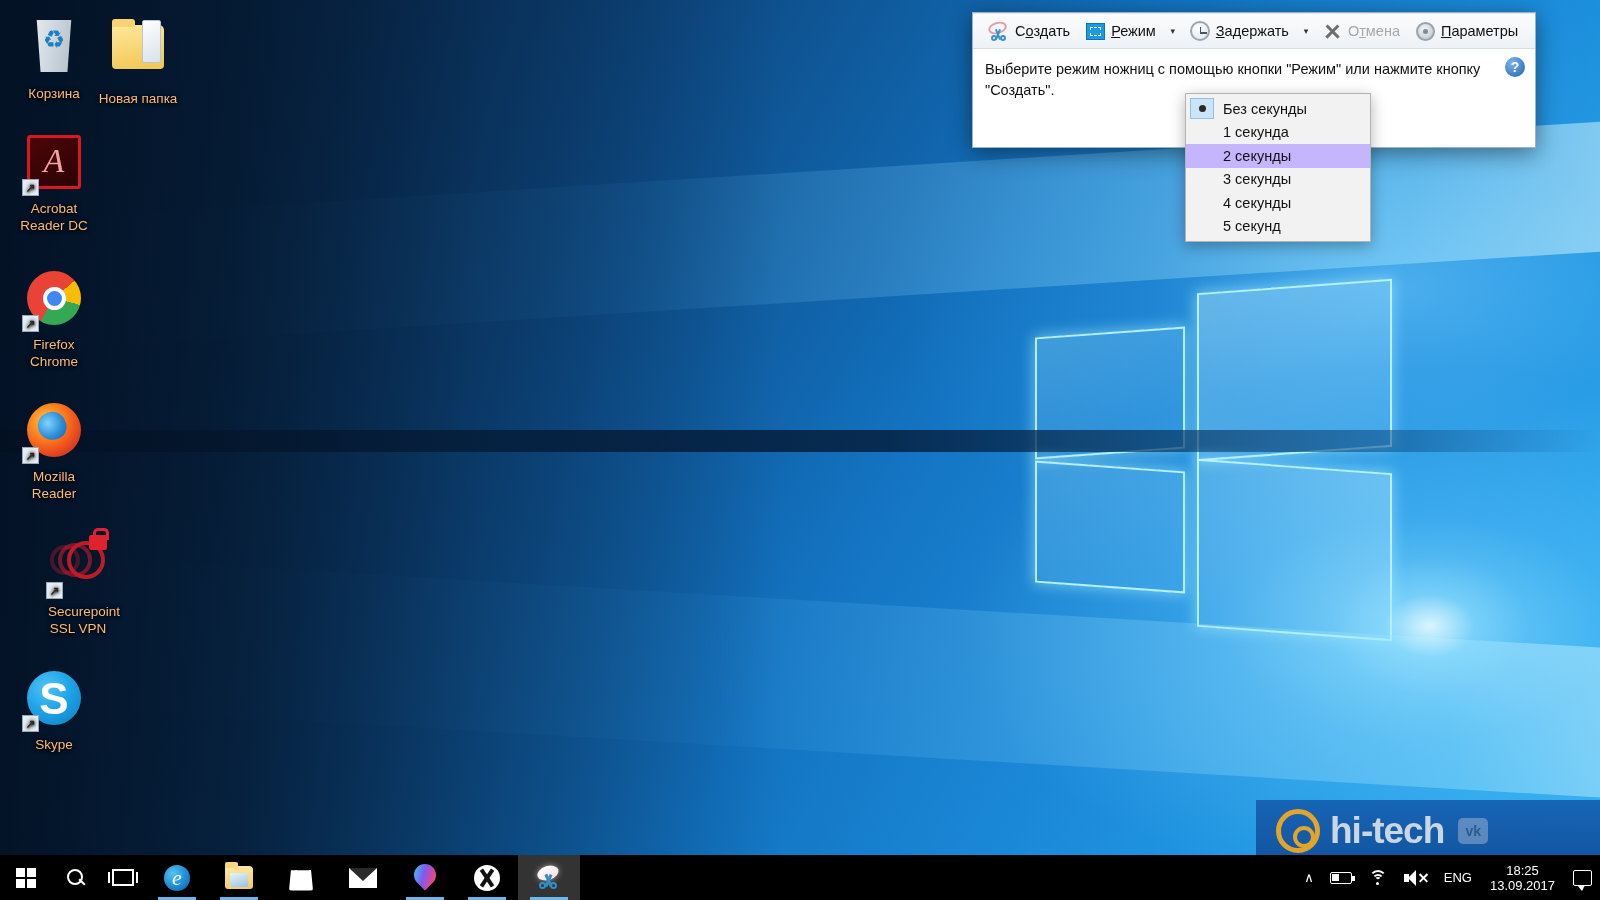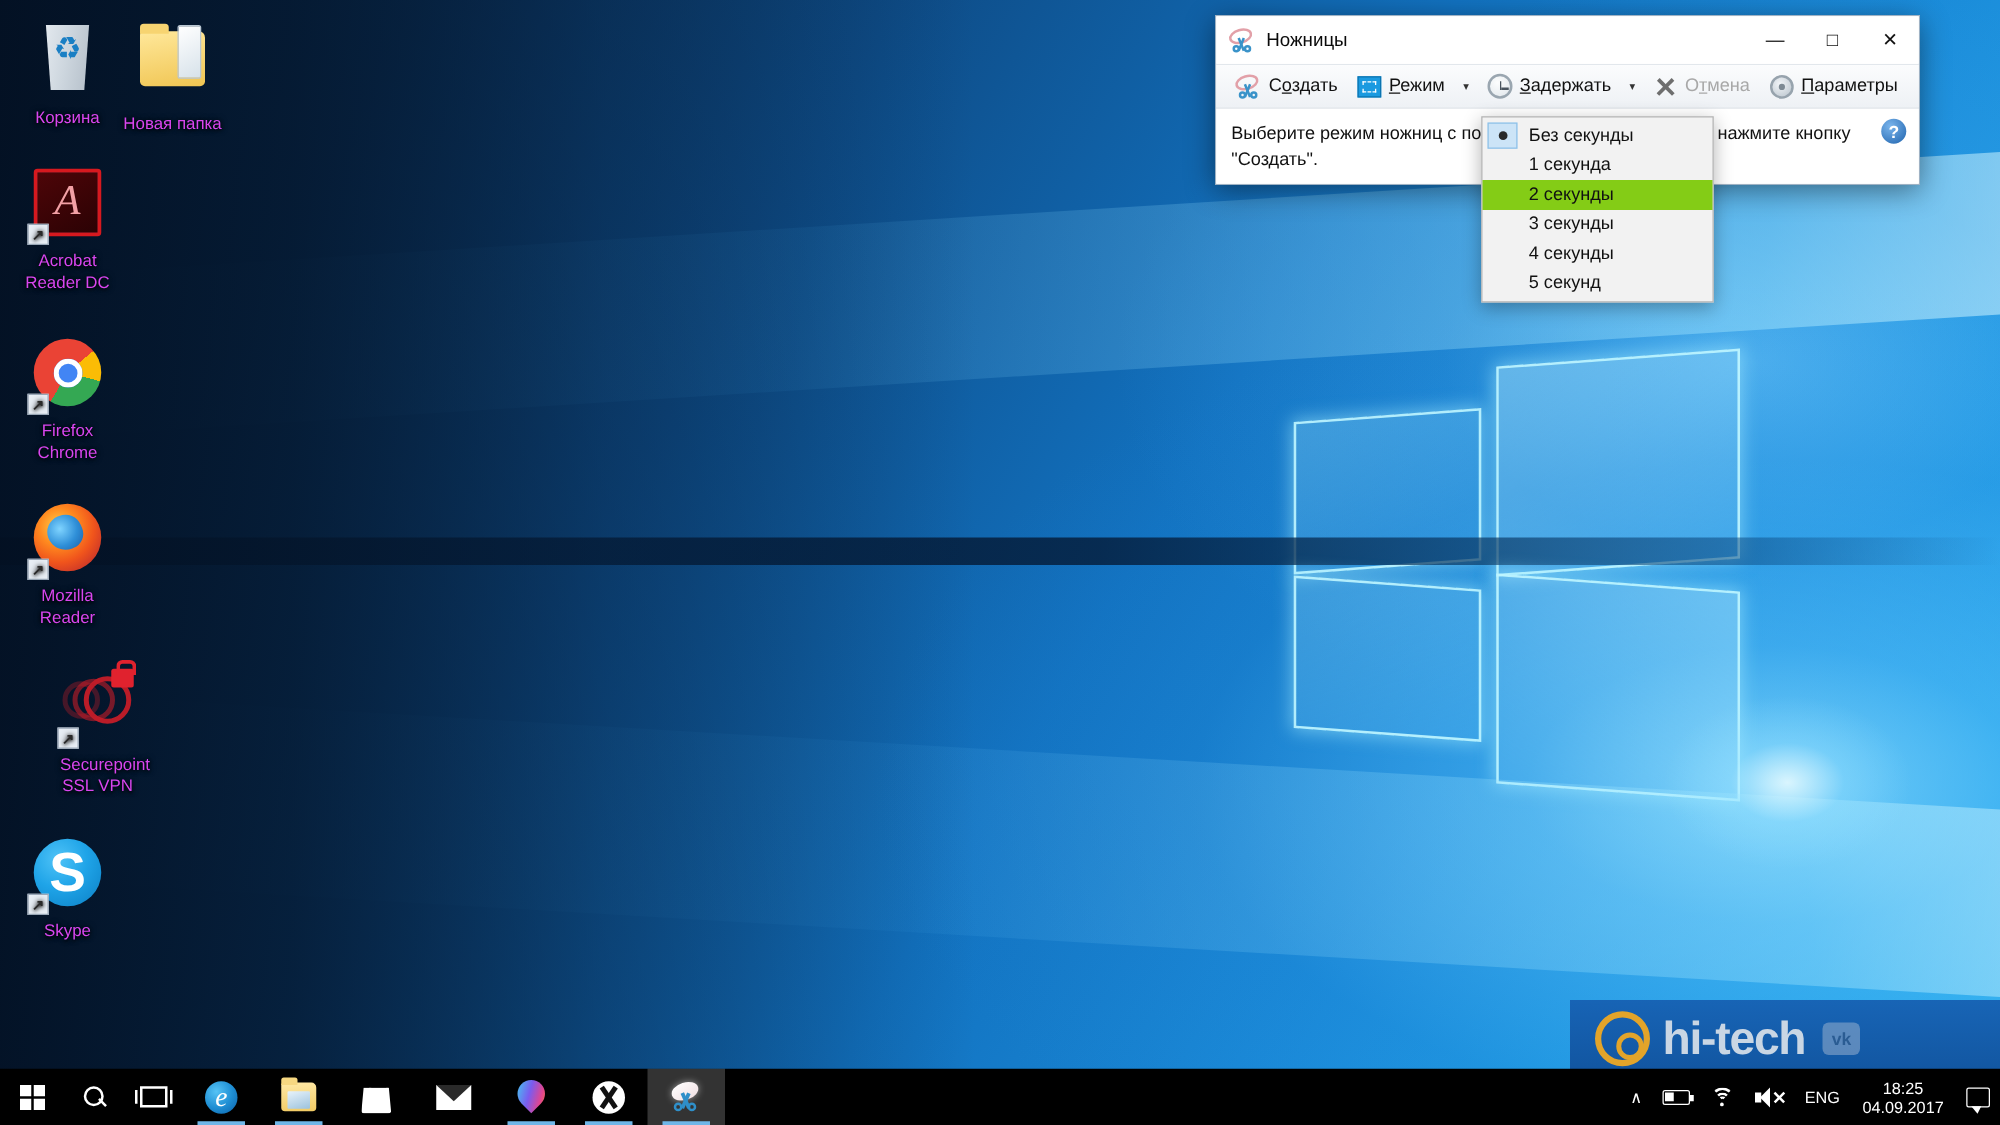--- a/index.html
+++ b/index.html
@@ -47,21 +47,21 @@
     background:linear-gradient(90deg, rgba(3,20,42,0.92) 0%, rgba(5,32,64,0.86) 55%, rgba(10,70,125,0.55) 86%, rgba(0,0,0,0) 100%); }
   #streak-3{ left:0; top:600px; width:1600px; height:150px;
     background:linear-gradient(84deg, rgba(0,0,0,0) 0%, rgba(60,165,235,0.10) 45%, rgba(160,230,255,0.38) 90%, rgba(200,243,255,0.48) 100%);
     transform:skewY(3.4deg); }
   #glow-core{ position:absolute; left:1330px; top:556px; width:200px; height:140px;
     background:radial-gradient(ellipse at center, rgba(235,252,255,0.85) 0%, rgba(150,225,255,0.35) 32%, rgba(0,0,0,0) 70%); }
 
   
   .desk-icon{
     position:absolute; width:96px; text-align:center;
-    color:#d946ef; font-size:13.5px; line-height:17px;
+    color:#fdba74; font-size:13.5px; line-height:17px;
     text-shadow:0 1px 3px rgba(0,0,0,0.95), 0 0 5px rgba(0,0,0,0.8);
     cursor:default; user-select:none;
   }
   .desk-icon .glyph{
     width:60px; height:60px; margin:0 auto 5px; position:relative;
   }
   .shortcut-arrow{
     position:absolute; left:-2px; bottom:-1px; width:17px; height:17px;
     background:#e8eef5; border:1px solid #9aa8b8;
     display:flex; align-items:center; justify-content:center;
@@ -213,21 +213,21 @@
     padding:3px 0;
   }
   .menu-item{ height:23.5px; display:flex; align-items:center;
     font-size:14.5px; color:#111; padding-left:4px; cursor:default; }
   .menu-item .bullet-box{ width:24px; height:21px; display:flex; align-items:center;
     justify-content:center; flex:none; }
   .menu-item .mlabel{ padding-left:9px; }
   .menu-item.checked .bullet-box{ background:#cce4f7; border:1px solid #8fc1e8; }
   .menu-item.checked .bullet-box:after{ content:""; width:7px; height:7px;
     border-radius:50%; background:#2a2a2a; }
-  .menu-item.selected{ background:#84cc16; }
+  .menu-item.selected{ background:#c4b5fd; }
 
   
   #taskbar{
     position:absolute; left:0; bottom:0; width:1600px; height:45px;
     background:#000000; display:flex; align-items:stretch;
   }
   .tb-btn{ width:47px; display:flex; align-items:center; justify-content:center;
     position:relative; cursor:default; }
   #tb-start{ width:52px; }
   .tb-app{ width:62px; display:flex; align-items:center; justify-content:center;
@@ -413,35 +413,20 @@
 <div class="desk-icon" style="left:6px; top:668px;">
   <div class="glyph">
     <div class="ic-skype"></div>
     <div class="shortcut-arrow"></div>
   </div>
   <div>Skype</div>
 </div>
 
 <div id="snip-window">
 
-  <div id="snip-titlebar">
-    <div class="icn-scissors">
-      <div class="oval"></div>
-        <div class="b1"></div>
-        <div class="b2"></div>
-      <div class="h1"></div>
-        <div class="h2"></div>
-    </div>
-    <div id="snip-title">Ножницы</div>
-    <div id="snip-ctrls">
-      <div class="titlebtn" id="btn-min">—</div>
-      <div class="titlebtn" id="btn-max">□</div>
-      <div class="titlebtn" id="btn-close">✕</div>
-    </div>
-  </div>
 
   <div id="snip-toolbar">
 
     <div class="tb-item">
       <div class="icn-scissors">
         <div class="oval"></div>
           <div class="b1"></div>
           <div class="b2"></div>
         <div class="h1"></div>
           <div class="h2"></div>
@@ -586,19 +571,19 @@
       <div class="ic-volmute">
         <div class="spk"></div>
           <div class="cone"></div>
           <div class="x1"></div>
           <div class="x2"></div>
       </div>
     </div>
     <div class="tray-item">ENG</div>
     <div id="tray-clock">
       <div>18:25</div>
-      <div>04.09.2017</div>
+      <div>13.09.2017</div>
     </div>
     <div class="tray-item">
       <div class="ic-action"></div>
     </div>
   </div>
 </div>
 
 </body></html>

